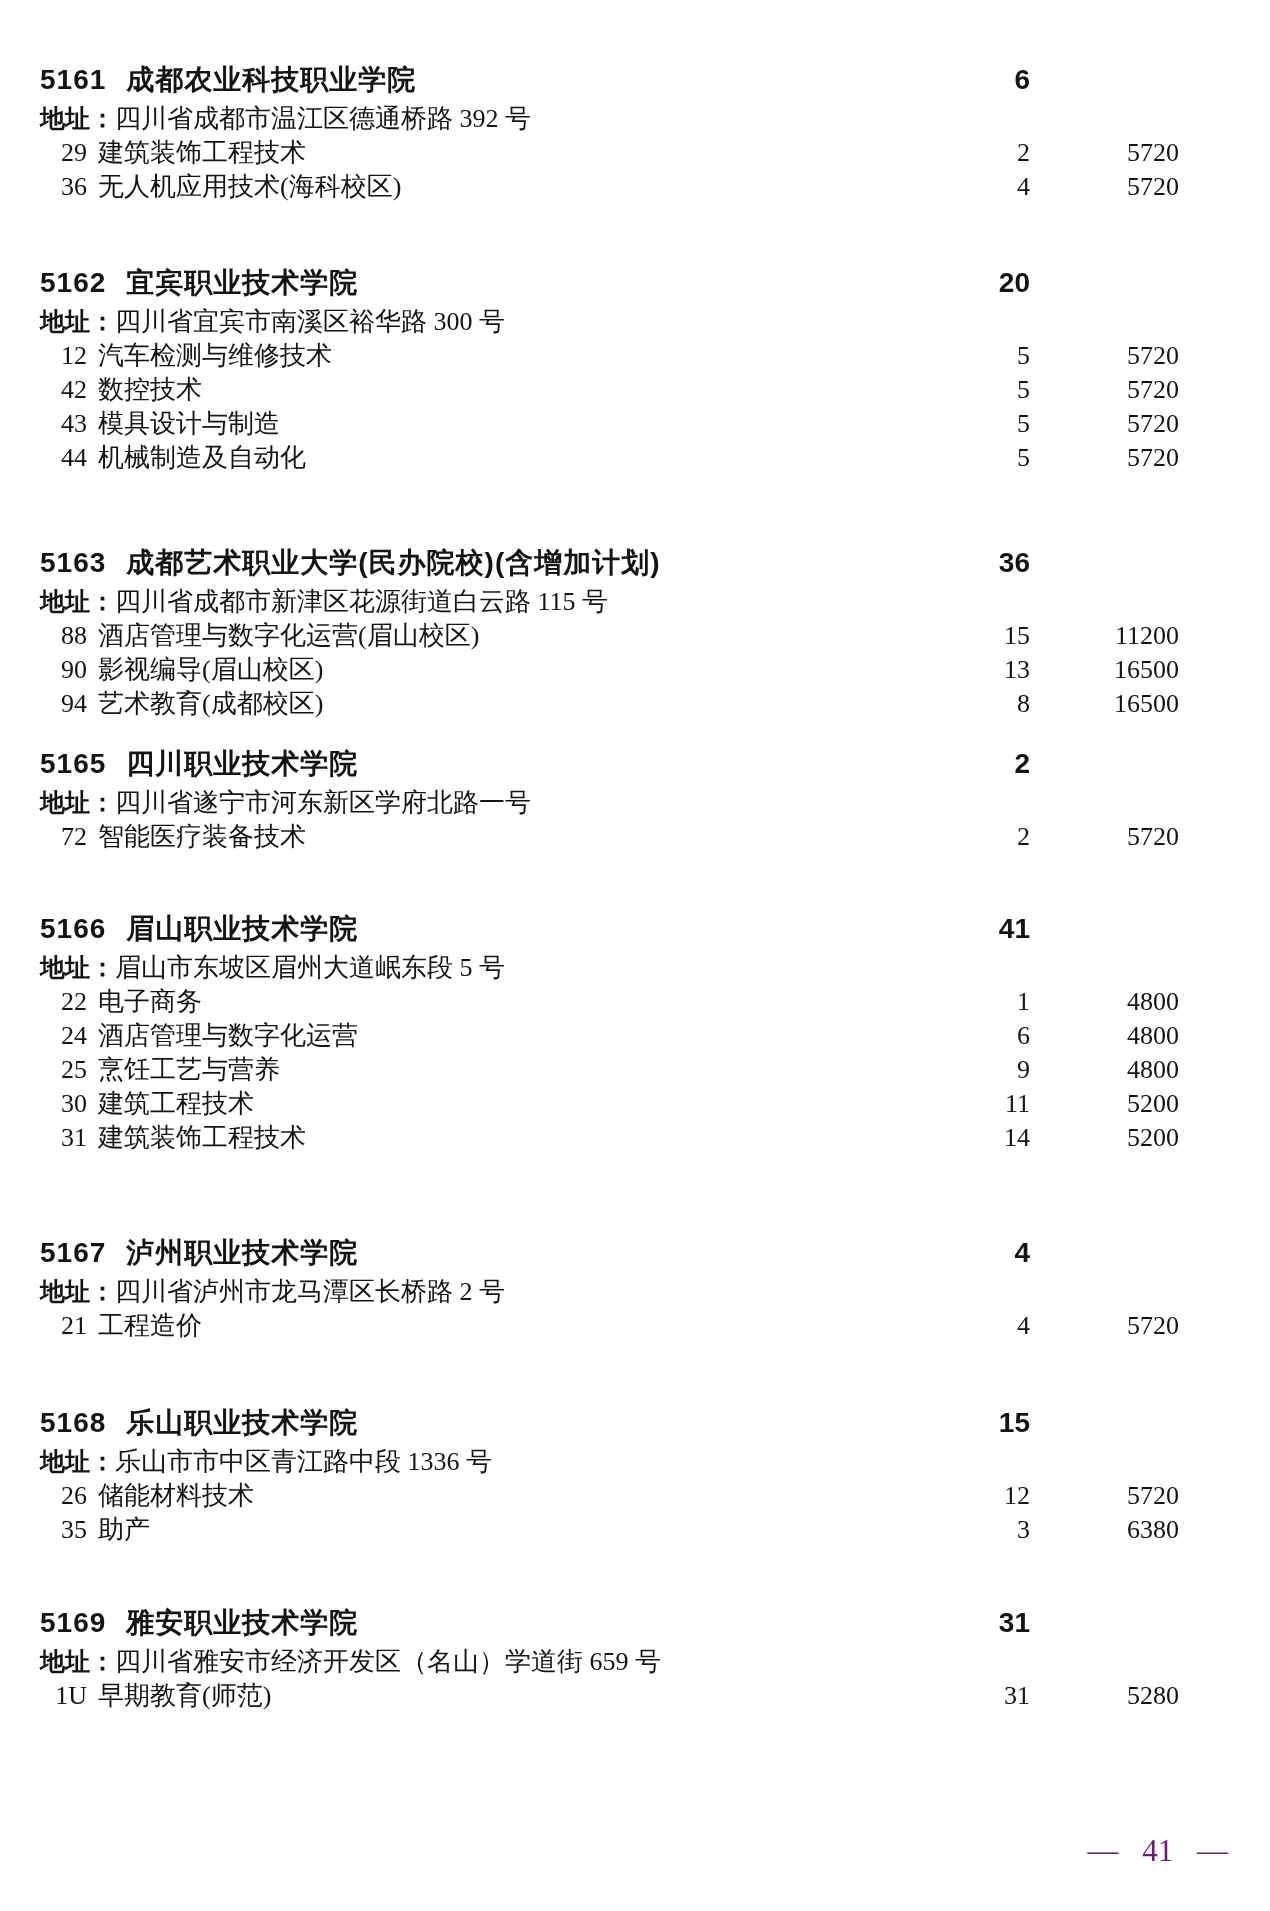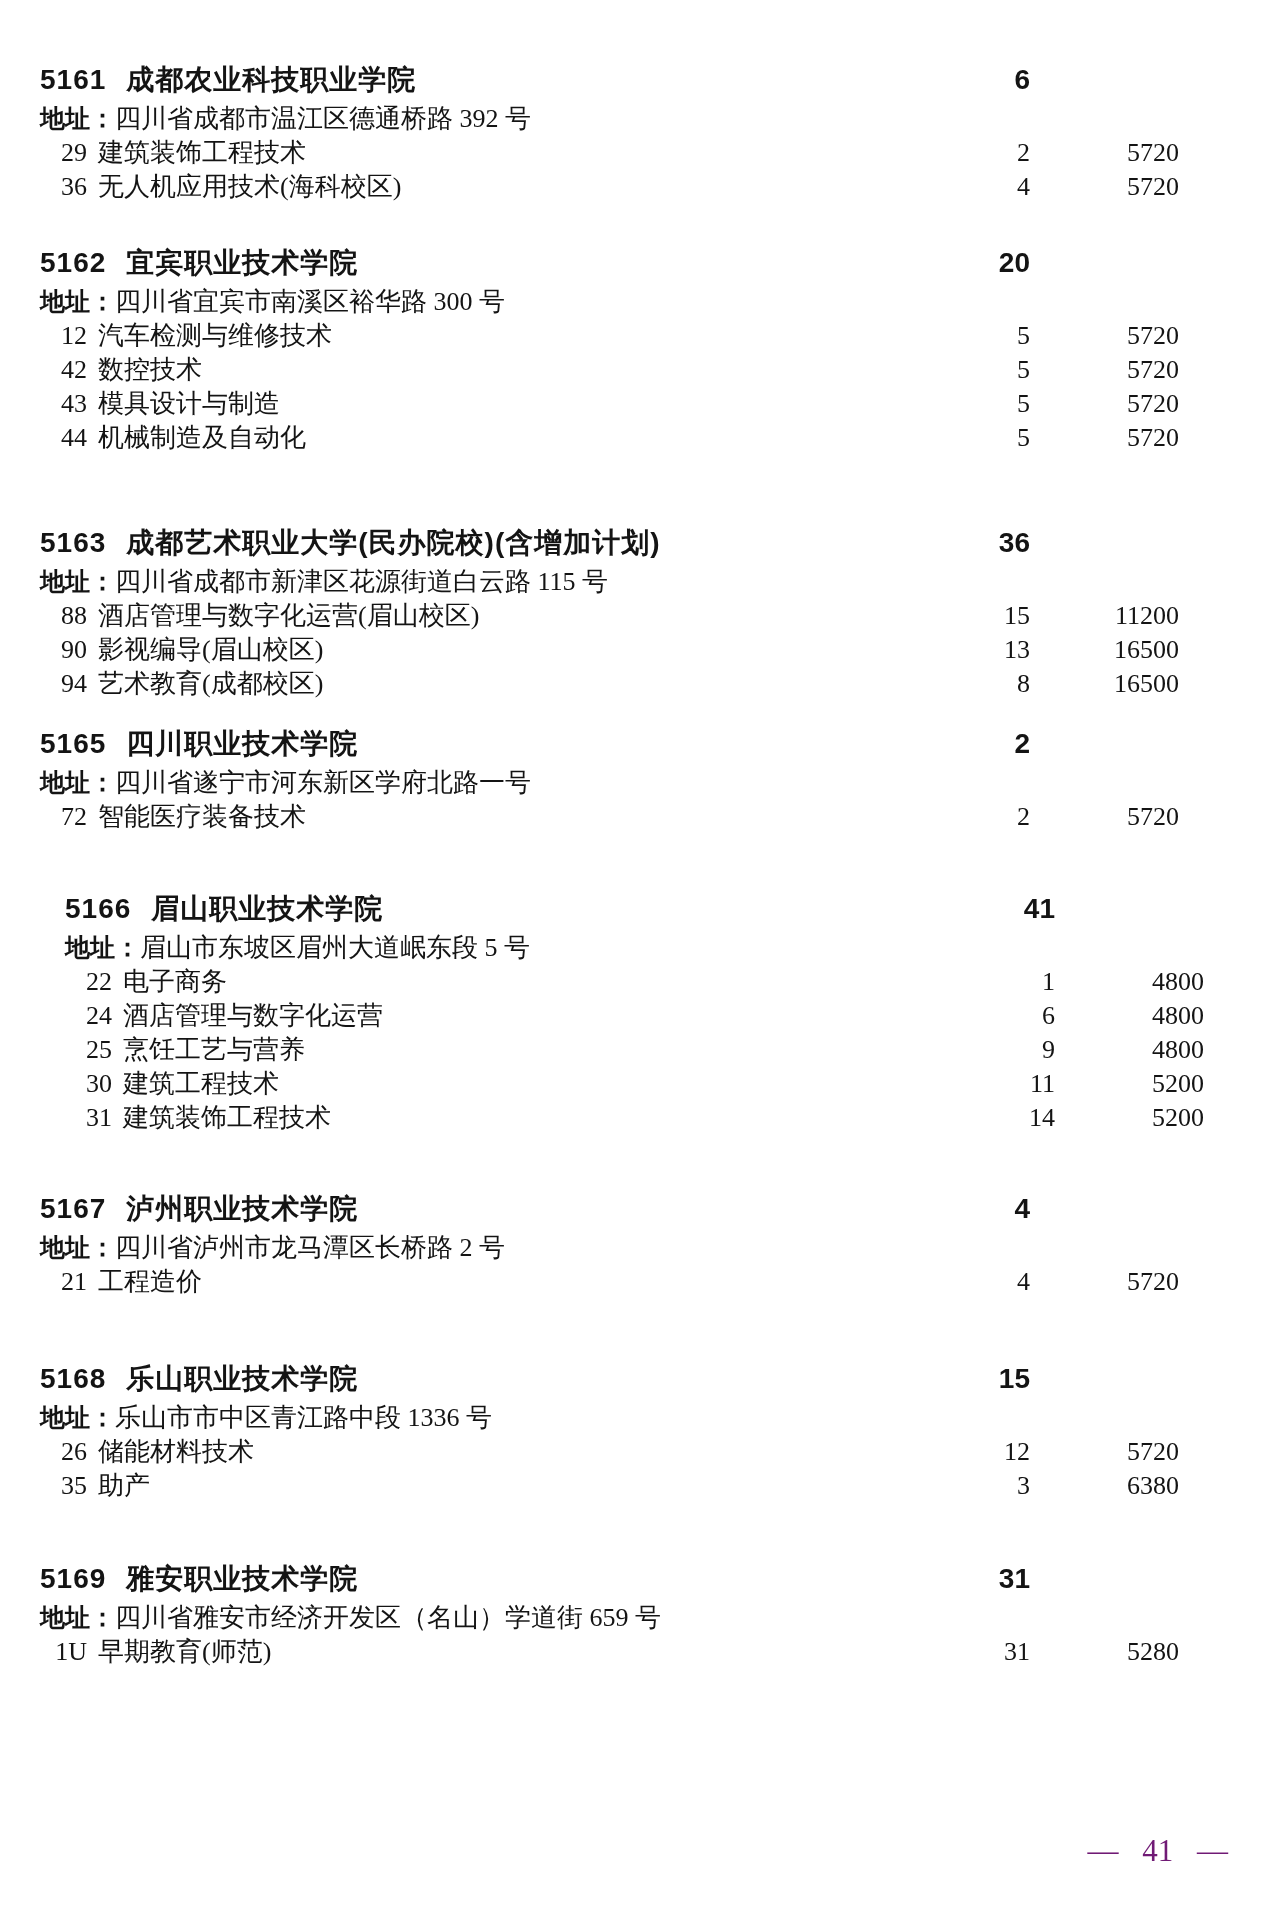--- a/index.html
+++ b/index.html
@@ -8,25 +8,25 @@
     width:1270px; height:1911px;
     margin:0 auto;
     background:#ffffff;
     color:#141414;
     font-family:"Liberation Serif", serif;
     box-sizing:border-box;
     padding:62px 20px 0 40px;
     overflow:hidden;
   }
   .school { position:relative; }
-  #doc > .school:nth-of-type(2){ margin-top:41px; }
+  #doc > .school:nth-of-type(2){ margin-top:61px; }
   #doc > .school:nth-of-type(3){ margin-top:70px; }
   #doc > .school:nth-of-type(4){ margin-top:25px; }
-  #doc > .school:nth-of-type(5){ margin-top:57px;margin-left:25px; }
-  #doc > .school:nth-of-type(6){ margin-top:56px; }
+  #doc > .school:nth-of-type(5){ margin-top:57px; }
+  #doc > .school:nth-of-type(6){ margin-top:80px; }
   #doc > .school:nth-of-type(7){ margin-top:62px; }
   #doc > .school:nth-of-type(8){ margin-top:58px; }
 
   .row { position:relative; }
 
   .head {
     height:40px;
     font-family:"Liberation Sans", sans-serif;
     font-weight:700;
     font-size:28px;

